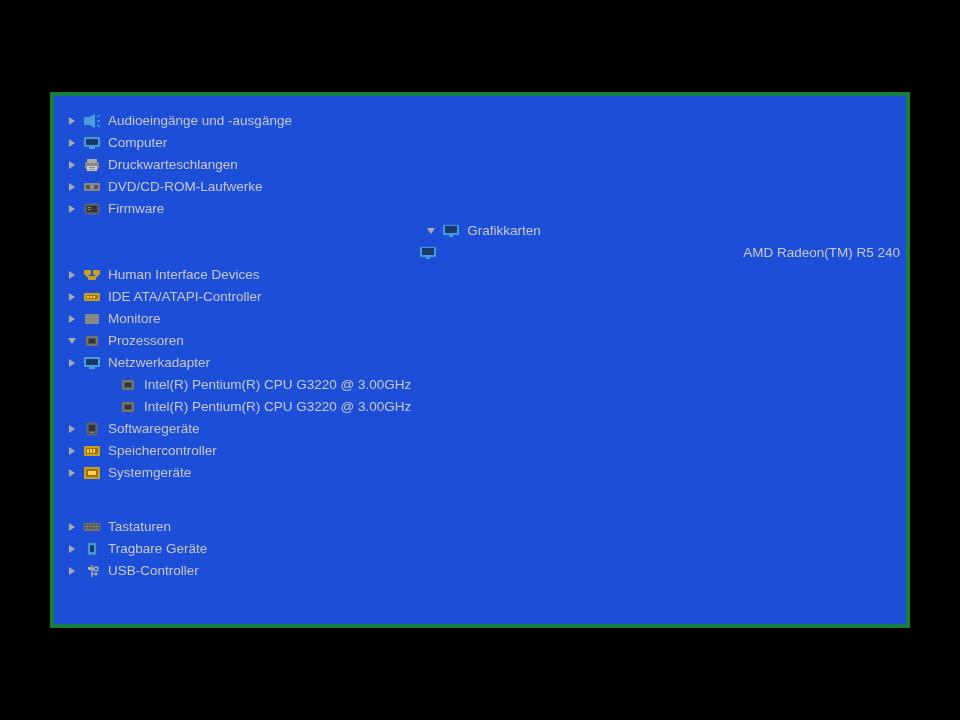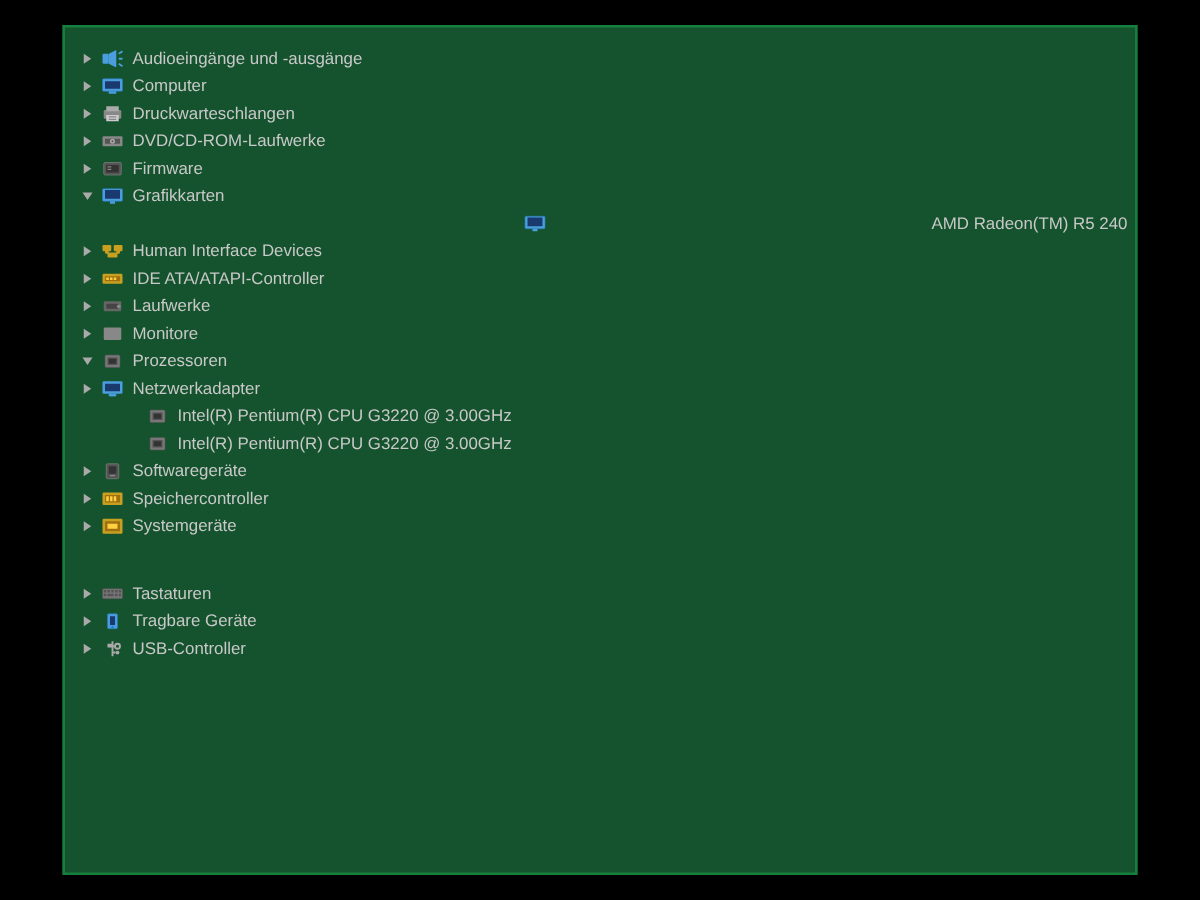--- a/index.html
+++ b/index.html
@@ -10,23 +10,23 @@
       background: #000;
       font-family: 'Segoe UI', Tahoma, sans-serif;
       overflow: hidden;
       display: flex;
       align-items: center;
       justify-content: center;
     }
 
     .screen {
       width: 860px;
-      height: 680px;
-      background: #14532d;
-      border: 2px solid #15803d;
+      height: 536px;
+      background: #1d4ed8;
+      border: 4px solid #15803d;
       padding: 10px 0;
       overflow: hidden;
       position: relative;
     }
 
     .device-list {
       padding: 4px 0;
       color: #d4d4d4;
       font-size: 14px;
       line-height: 1.0;
@@ -146,21 +146,21 @@
         <span class="device-icon">
           <svg width="18" height="14" viewBox="0 0 18 14">
             <rect x="2" y="2" width="14" height="10" rx="1" fill="#555" stroke="#888" stroke-width="0.5"></rect>
             <rect x="4" y="4" width="10" height="6" fill="#333"></rect>
             <rect x="5" y="5" width="3" height="1" fill="#888"></rect>
             <rect x="5" y="7" width="3" height="1" fill="#888"></rect>
           </svg>
         </span>
         <span class="label">Firmware</span>
       </div>
-      <div class="item" style="padding-left: 10px;">
+      <div class="item" style="padding-left: 10px; justify-content: center;">
         <span class="expand-icon">
           <svg width="10" height="10" viewBox="0 0 10 10">
             <polygon points="1,2 9,2 5,8" fill="#aaa"></polygon>
           </svg>
         </span>
         <span class="device-icon">
           <svg width="18" height="14" viewBox="0 0 18 14">
             <rect x="1" y="1" width="16" height="10" rx="1" fill="#4a9ede" stroke="#2a7abe" stroke-width="0.5"></rect>
             <rect x="3" y="2" width="12" height="7" fill="#1a3a6e"></rect>
             <rect x="7" y="11" width="4" height="2" fill="#4a9ede"></rect>
@@ -207,35 +207,20 @@
         <span class="device-icon">
           <svg width="18" height="14" viewBox="0 0 18 14">
             <rect x="1" y="3" width="16" height="8" fill="#c8a020" rx="1"></rect>
             <rect x="3" y="5" width="12" height="4" fill="#a07010"></rect>
             <rect x="4" y="6" width="2" height="2" fill="#ffd040"></rect>
             <rect x="7" y="6" width="2" height="2" fill="#ffd040"></rect>
             <rect x="10" y="6" width="2" height="2" fill="#ffd040"></rect>
           </svg>
         </span>
         <span class="label">IDE ATA/ATAPI-Controller</span>
-      </div>
-      <div class="item" style="padding-left: 10px;">
-        <span class="expand-icon">
-          <svg width="10" height="10" viewBox="0 0 10 10">
-            <polygon points="2,1 8,5 2,9" fill="#aaa"></polygon>
-          </svg>
-        </span>
-        <span class="device-icon">
-          <svg width="18" height="14" viewBox="0 0 18 14">
-            <rect x="2" y="3" width="14" height="8" rx="1" fill="#666"></rect>
-            <rect x="4" y="5" width="10" height="4" rx="1" fill="#444"></rect>
-            <circle cx="14" cy="7" r="1.5" fill="#888"></circle>
-          </svg>
-        </span>
-        <span class="label">Laufwerke</span>
       </div>
       <div class="item" style="padding-left: 10px;">
         <span class="expand-icon">
           <svg width="10" height="10" viewBox="0 0 10 10">
             <polygon points="2,1 8,5 2,9" fill="#aaa"></polygon>
           </svg>
         </span>
         <span class="device-icon">
           <svg width="18" height="14" viewBox="0 0 18 14">
             <rect x="2" y="2" width="14" height="10" rx="1" fill="#888"></rect>

